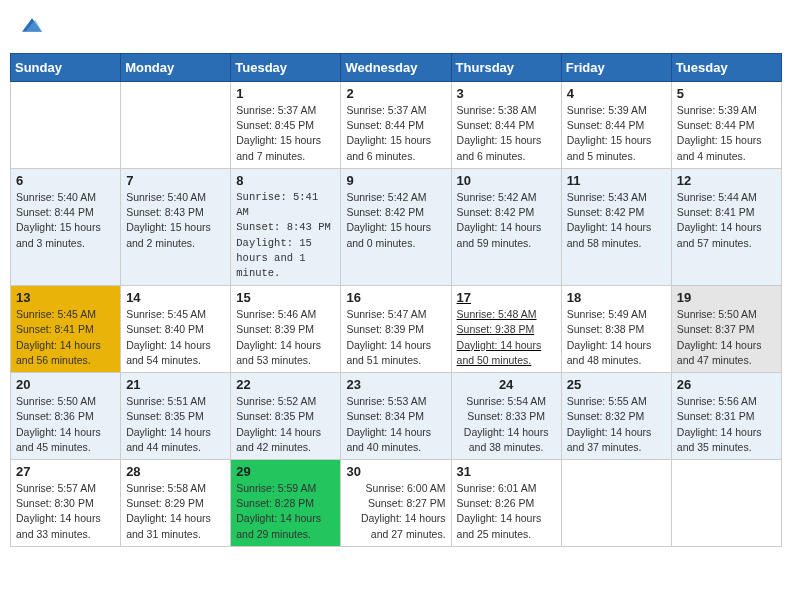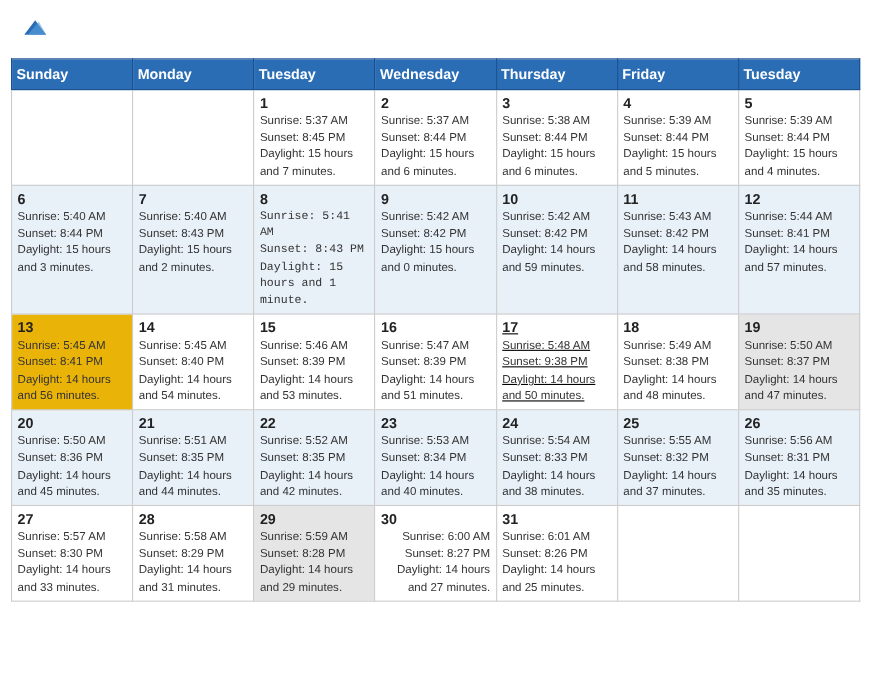--- a/index.html
+++ b/index.html
@@ -269,21 +269,21 @@
           <div class="day-info" style="white-space: pre-line;">Sunrise: 5:52 AM
 Sunset: 8:35 PM
 Daylight: 14 hours and 42 minutes.</div>
         </td>
         <td style="background: rgb(232, 240, 248);">
           <span class="day-number">23</span>
           <div class="day-info" style="white-space: pre-line;">Sunrise: 5:53 AM
 Sunset: 8:34 PM
 Daylight: 14 hours and 40 minutes.</div>
         </td>
-        <td style="background: rgb(232, 240, 248);">
+        <td style="background: rgb(232, 240, 248); text-align: center;">
           <span class="day-number">24</span>
           <div class="day-info" style="white-space: pre-line;">Sunrise: 5:54 AM
 Sunset: 8:33 PM
 Daylight: 14 hours and 38 minutes.</div>
         </td>
         <td style="background: rgb(232, 240, 248);">
           <span class="day-number">25</span>
           <div class="day-info" style="white-space: pre-line;">Sunrise: 5:55 AM
 Sunset: 8:32 PM
 Daylight: 14 hours and 37 minutes.</div>
@@ -301,21 +301,21 @@
           <div class="day-info" style="white-space: pre-line;">Sunrise: 5:57 AM
 Sunset: 8:30 PM
 Daylight: 14 hours and 33 minutes.</div>
         </td>
         <td style="background: rgb(255, 255, 255);">
           <span class="day-number">28</span>
           <div class="day-info" style="white-space: pre-line;">Sunrise: 5:58 AM
 Sunset: 8:29 PM
 Daylight: 14 hours and 31 minutes.</div>
         </td>
-        <td style="background: #e5e5e5;">
+        <td style="background: #22c55e;">
           <span class="day-number">29</span>
           <div class="day-info" style="white-space: pre-line;">Sunrise: 5:59 AM
 Sunset: 8:28 PM
 Daylight: 14 hours and 29 minutes.</div>
         </td>
         <td style="background: rgb(255, 255, 255);">
           <span class="day-number">30</span>
           <div class="day-info" style="white-space: pre-line; text-align: right;">Sunrise: 6:00 AM
 Sunset: 8:27 PM
 Daylight: 14 hours and 27 minutes.</div>

